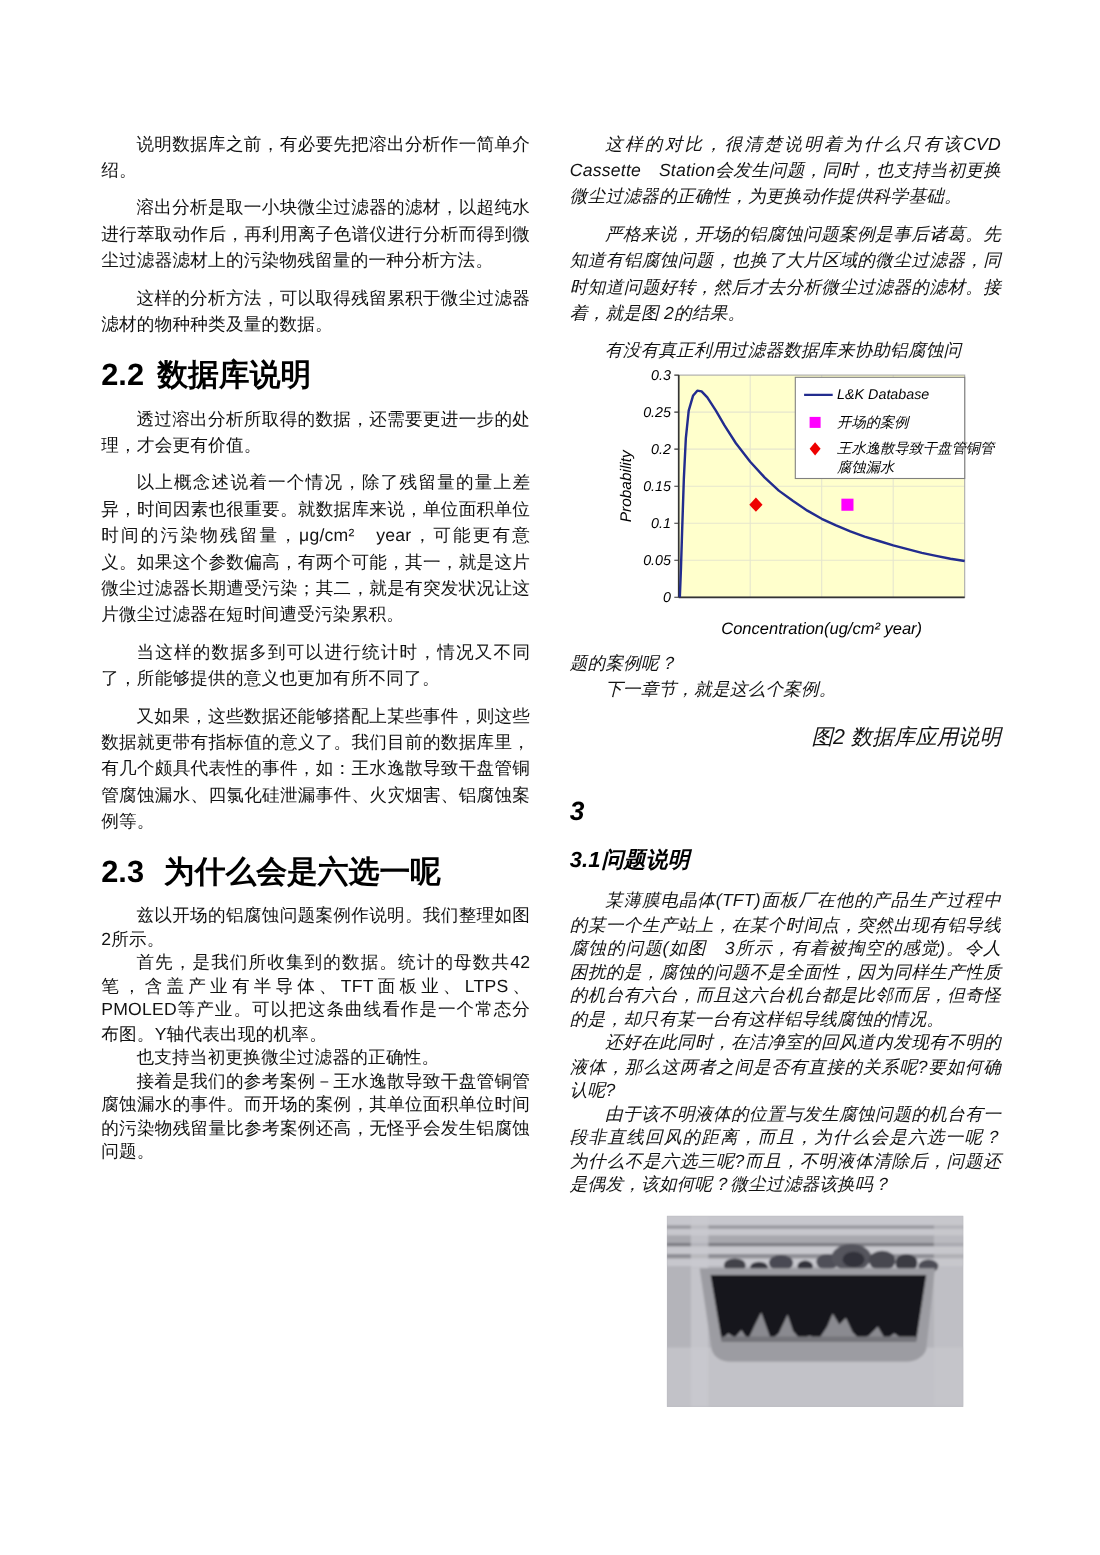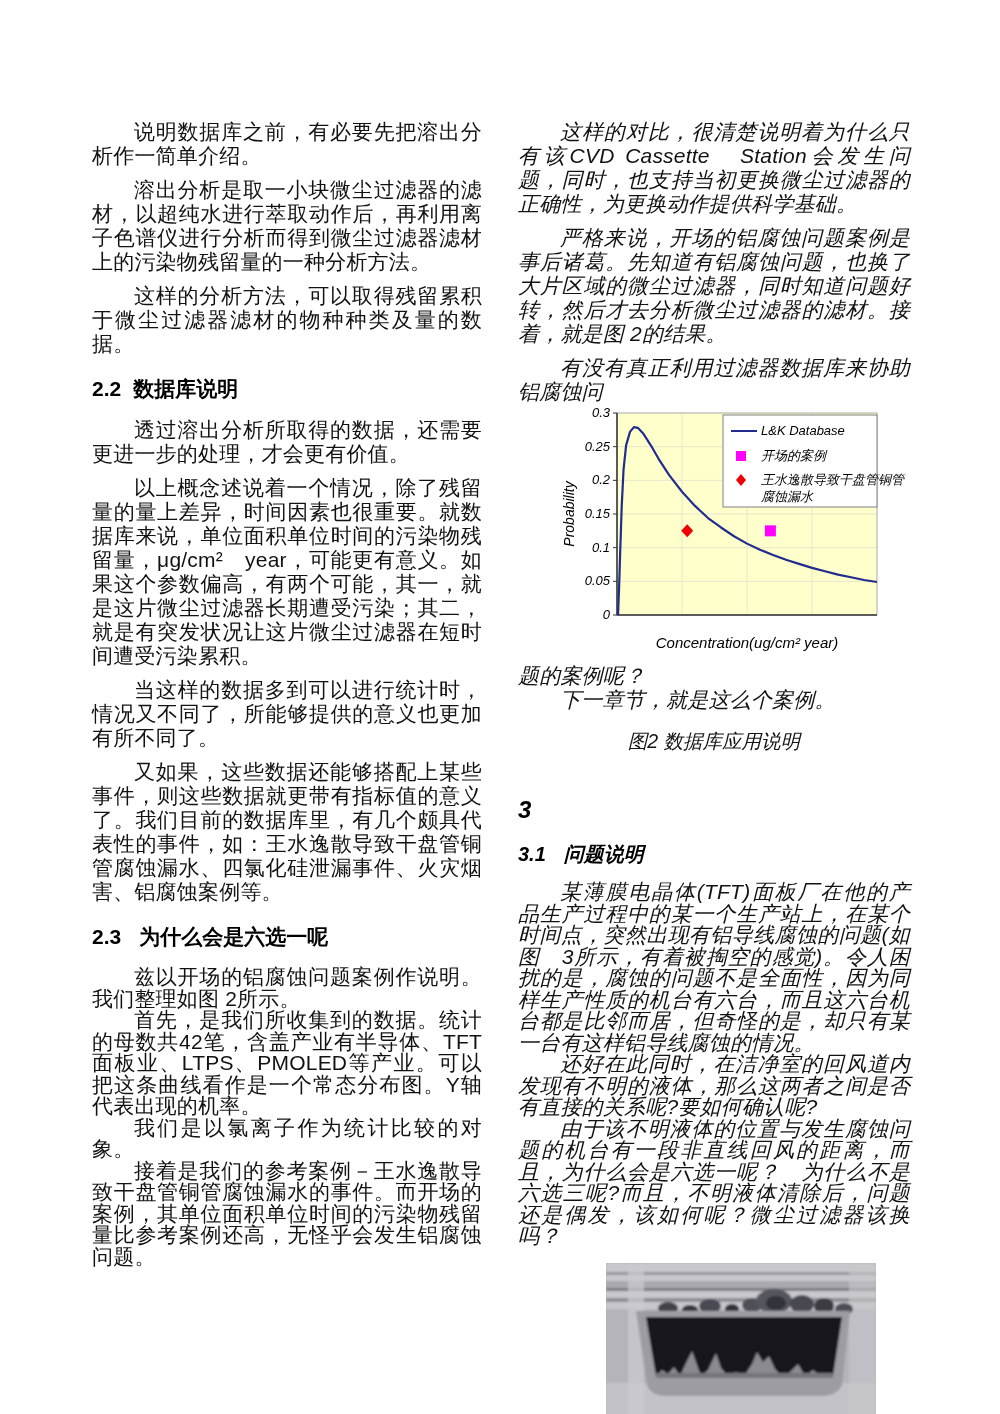--- a/index.html
+++ b/index.html
@@ -5,44 +5,44 @@
   html,body{margin:0;padding:0;}
   body{
     width:1000px;height:1414px;background:#ffffff;position:relative;
     font-family:"Liberation Sans", sans-serif;color:#121212;
     -webkit-font-smoothing:antialiased;
   }
   .col{position:absolute;top:120px;}
   .col-left{left:92px;width:390px;}
   .col-right{left:518px;width:392px;font-style:italic;}
   p.body{
-    margin:0 0 10px 0;font-size:21px;line-height:24px;
+    margin:0 0 10px 0;font-size:16px;line-height:24px;
     text-align:justify;text-indent:2em;letter-spacing:0.2px;
   }
   .tight p.body{margin:0;line-height:21.5px;}
   p.cont{text-indent:0;}
   h2.sec{
-    font-size:21px;font-weight:bold;color:#000;
+    font-size:28px;font-weight:bold;color:#000;
     margin:20px 0 16px 0;line-height:26px;display:flex;
   }
   h2.sec .hnum{margin-right:12px;}
   h2.sec.wide .hnum{margin-right:18px;}
   h1.sec3{
     font-size:24px;font-weight:bold;color:#000;
     margin:40px 0 0 0;line-height:30px;display:flex;
   }
   h1.sec3 .hnum{margin-right:34px;}
   h2.sec31{
     font-size:20px;font-weight:bold;color:#000;
     margin:16px 0 14px 0;line-height:26px;display:flex;
   }
-  h2.sec31 .hnum{margin-right:18px;}
+  h2.sec31 .hnum{margin-right:1px;}
   .chart-wrap{margin:4px 0 6px 42px;width:360px;height:250px;}
   .caption{
-    margin:16px 0 0 0;font-size:19.5px;text-align:center;color:#121212;
+    margin:16px 0 0 0;font-size:19.5px;text-align:right;color:#121212;
   }
   .photo-wrap{margin:16px 0 0 88px;width:270px;height:174px;overflow:hidden;}
   svg text{font-family:"Liberation Sans", sans-serif;}
 </style>
 </head>
 <body>
 
 <div class="col col-left">
   <p class="body">说明数据库之前，有必要先把溶出分析作一简单介绍。</p>
   <p class="body">溶出分析是取一小块微尘过滤器的滤材，以超纯水进行萃取动作后，再利用离子色谱仪进行分析而得到微尘过滤器滤材上的污染物残留量的一种分析方法。</p>
@@ -57,21 +57,21 @@
   <p class="body">当这样的数据多到可以进行统计时，情况又不同了，所能够提供的意义也更加有所不同了。</p>
   <p class="body">又如果，这些数据还能够搭配上某些事件，则这些数据就更带有指标值的意义了。我们目前的数据库里，有几个颇具代表性的事件，如：王水逸散导致干盘管铜管腐蚀漏水、四氯化硅泄漏事件、火灾烟害、铝腐蚀案例等。</p>
 
   <h2 class="sec wide">
     <span class="hnum">2.3</span>
     <span>为什么会是六选一呢</span>
   </h2>
   <div class="tight">
     <p class="body">兹以开场的铝腐蚀问题案例作说明。我们整理如图 2所示。</p>
     <p class="body">首先，是我们所收集到的数据。统计的母数共42笔，含盖产业有半导体、TFT面板业、LTPS、PMOLED等产业。可以把这条曲线看作是一个常态分布图。Y轴代表出现的机率。</p>
-    <p class="body">我们是以氯离子作为统计比较的对象。</p>
+    <p class="body">也支持当初更换微尘过滤器的正确性。</p>
     <p class="body">接着是我们的参考案例－王水逸散导致干盘管铜管腐蚀漏水的事件。而开场的案例，其单位面积单位时间的污染物残留量比参考案例还高，无怪乎会发生铝腐蚀问题。</p>
   </div>
 </div>
 
 <div class="col col-right">
   <p class="body">这样的对比，很清楚说明着为什么只有该CVD Cassette　Station会发生问题，同时，也支持当初更换微尘过滤器的正确性，为更换动作提供科学基础。</p>
   <p class="body">严格来说，开场的铝腐蚀问题案例是事后诸葛。先知道有铝腐蚀问题，也换了大片区域的微尘过滤器，同时知道问题好转，然后才去分析微尘过滤器的滤材。接着，就是图 2的结果。</p>
   <p class="body" style="margin-bottom:0">有没有真正利用过滤器数据库来协助铝腐蚀问</p>
 
   <div class="chart-wrap">

